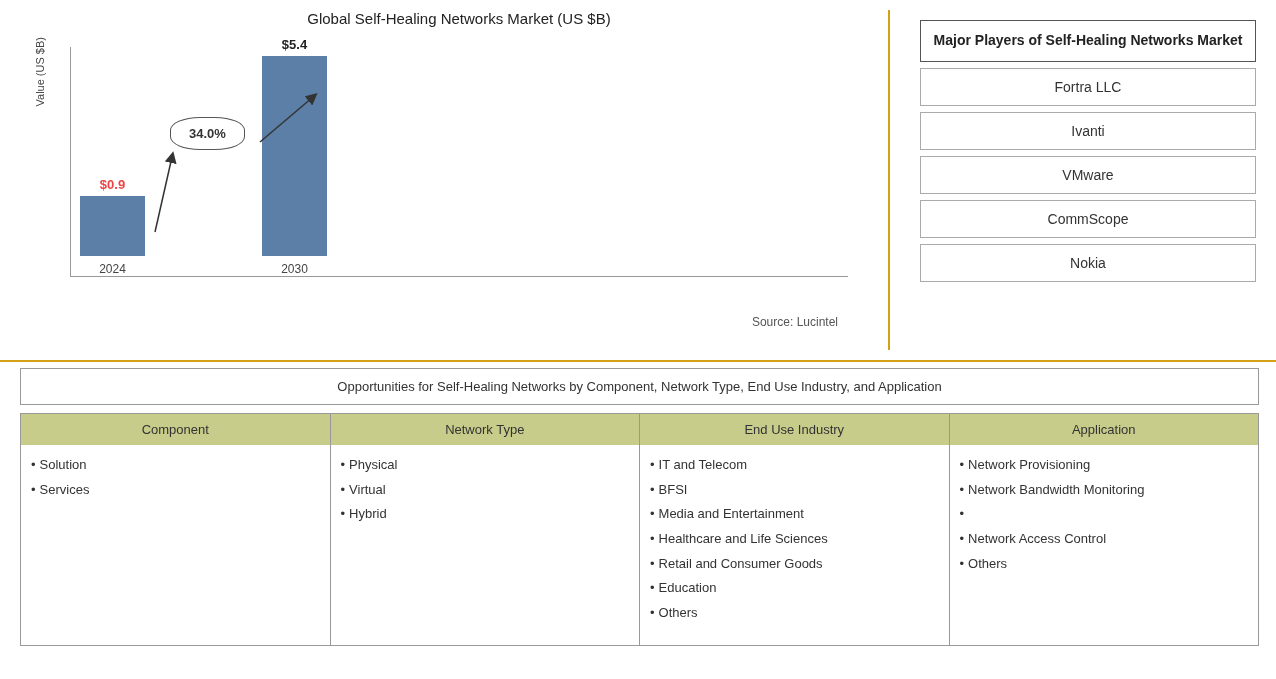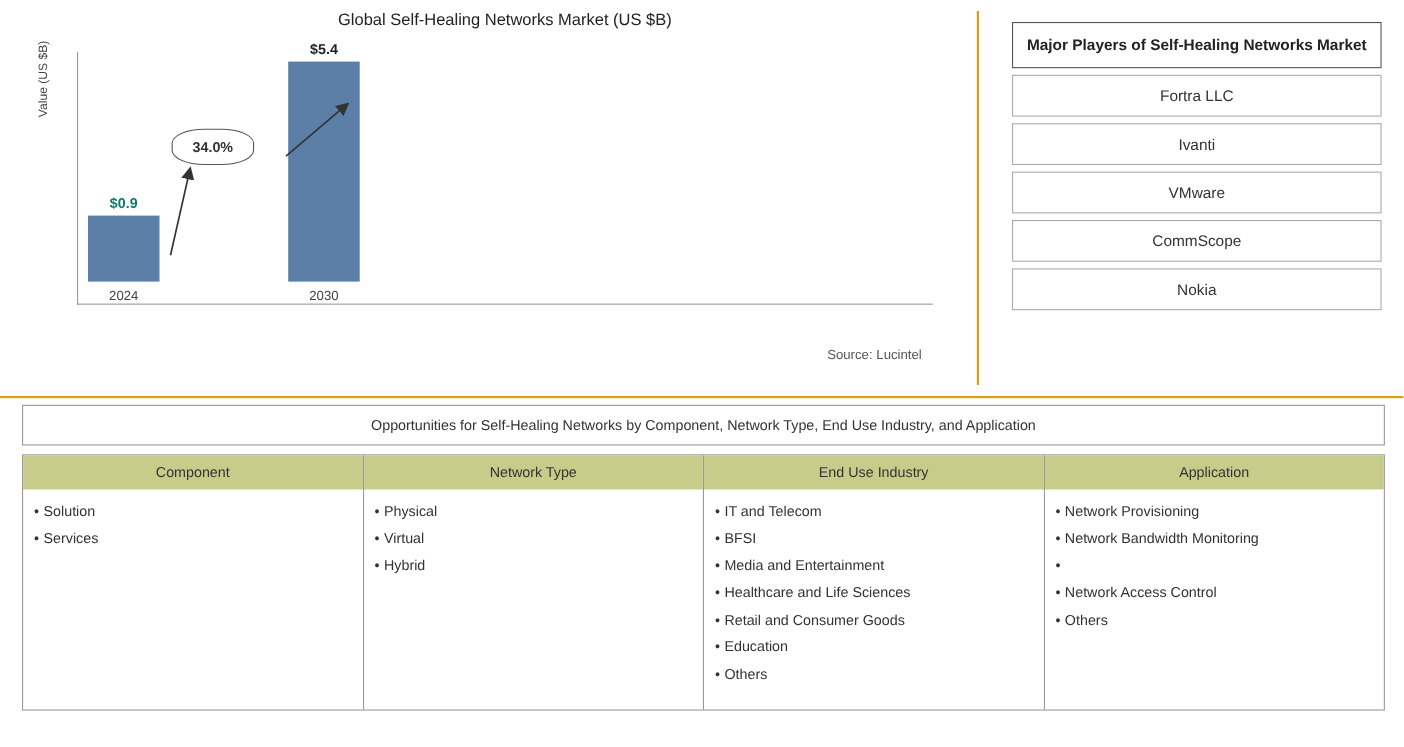--- a/index.html
+++ b/index.html
@@ -153,33 +153,33 @@
 
       <div style="flex:1; position:relative; height:270px;">
 
         <div style="position:absolute; bottom:30px; left:10px; right:10px; height:1px; background:#999;"></div>
 
         <div style="position:absolute; left:10px; top:10px; bottom:30px; width:1px; background:#999;"></div>
 
         <div style="position:absolute; bottom:31px; left:20px; display:flex; align-items:flex-end; gap:100px;">
 
           <div style="display:flex; flex-direction:column; align-items:center;">
-            <span style="font-size:13px; font-weight:600; color:#0f766e; margin-bottom:4px;">$0.9</span>
+            <span style="font-size:13px; font-weight:600; color:#ef4444; margin-bottom:4px;">$0.9</span>
             <div style="width:65px; height:60px; background:#5b7fa6;"></div>
             <span style="font-size:12px; color:#444; margin-top:6px;">2024</span>
           </div>
 
           <div style="display:flex; flex-direction:column; align-items:center; position:relative;padding-left:17px;">
             <span style="font-size:13px; font-weight:600; color:#222; margin-bottom:4px;">$5.4</span>
             <div style="width:65px; height:200px; background:#5b7fa6;"></div>
             <span style="font-size:12px; color:#444; margin-top:6px;">2030</span>
           </div>
         </div>
 
-        <div style="position:absolute; top:80px; left:96px; border:1.5px solid #555; border-radius:40%; padding:8px 18px; font-size:13px; font-weight:700; color:#333; background:#fff; white-space:nowrap;">
+        <div style="position:absolute; top:80px; left:110px; border:1.5px solid #555; border-radius:40%; padding:8px 18px; font-size:13px; font-weight:700; color:#333; background:#fff; white-space:nowrap;">
           <span>34.0%</span>
         </div>
 
         <svg style="position:absolute; top:0; left:0; width:100%; height:100%; pointer-events:none;">
 
           <line x1="95" y1="195" x2="112" y2="120" stroke="#333" stroke-width="1.5" marker-end="url(#arrowhead)"></line>
           <defs>
             <marker id="arrowhead" markerWidth="8" markerHeight="8" refX="4" refY="4" orient="auto">
               <path d="M 0 0 L 8 4 L 0 8 z" fill="#333"></path>
             </marker>

